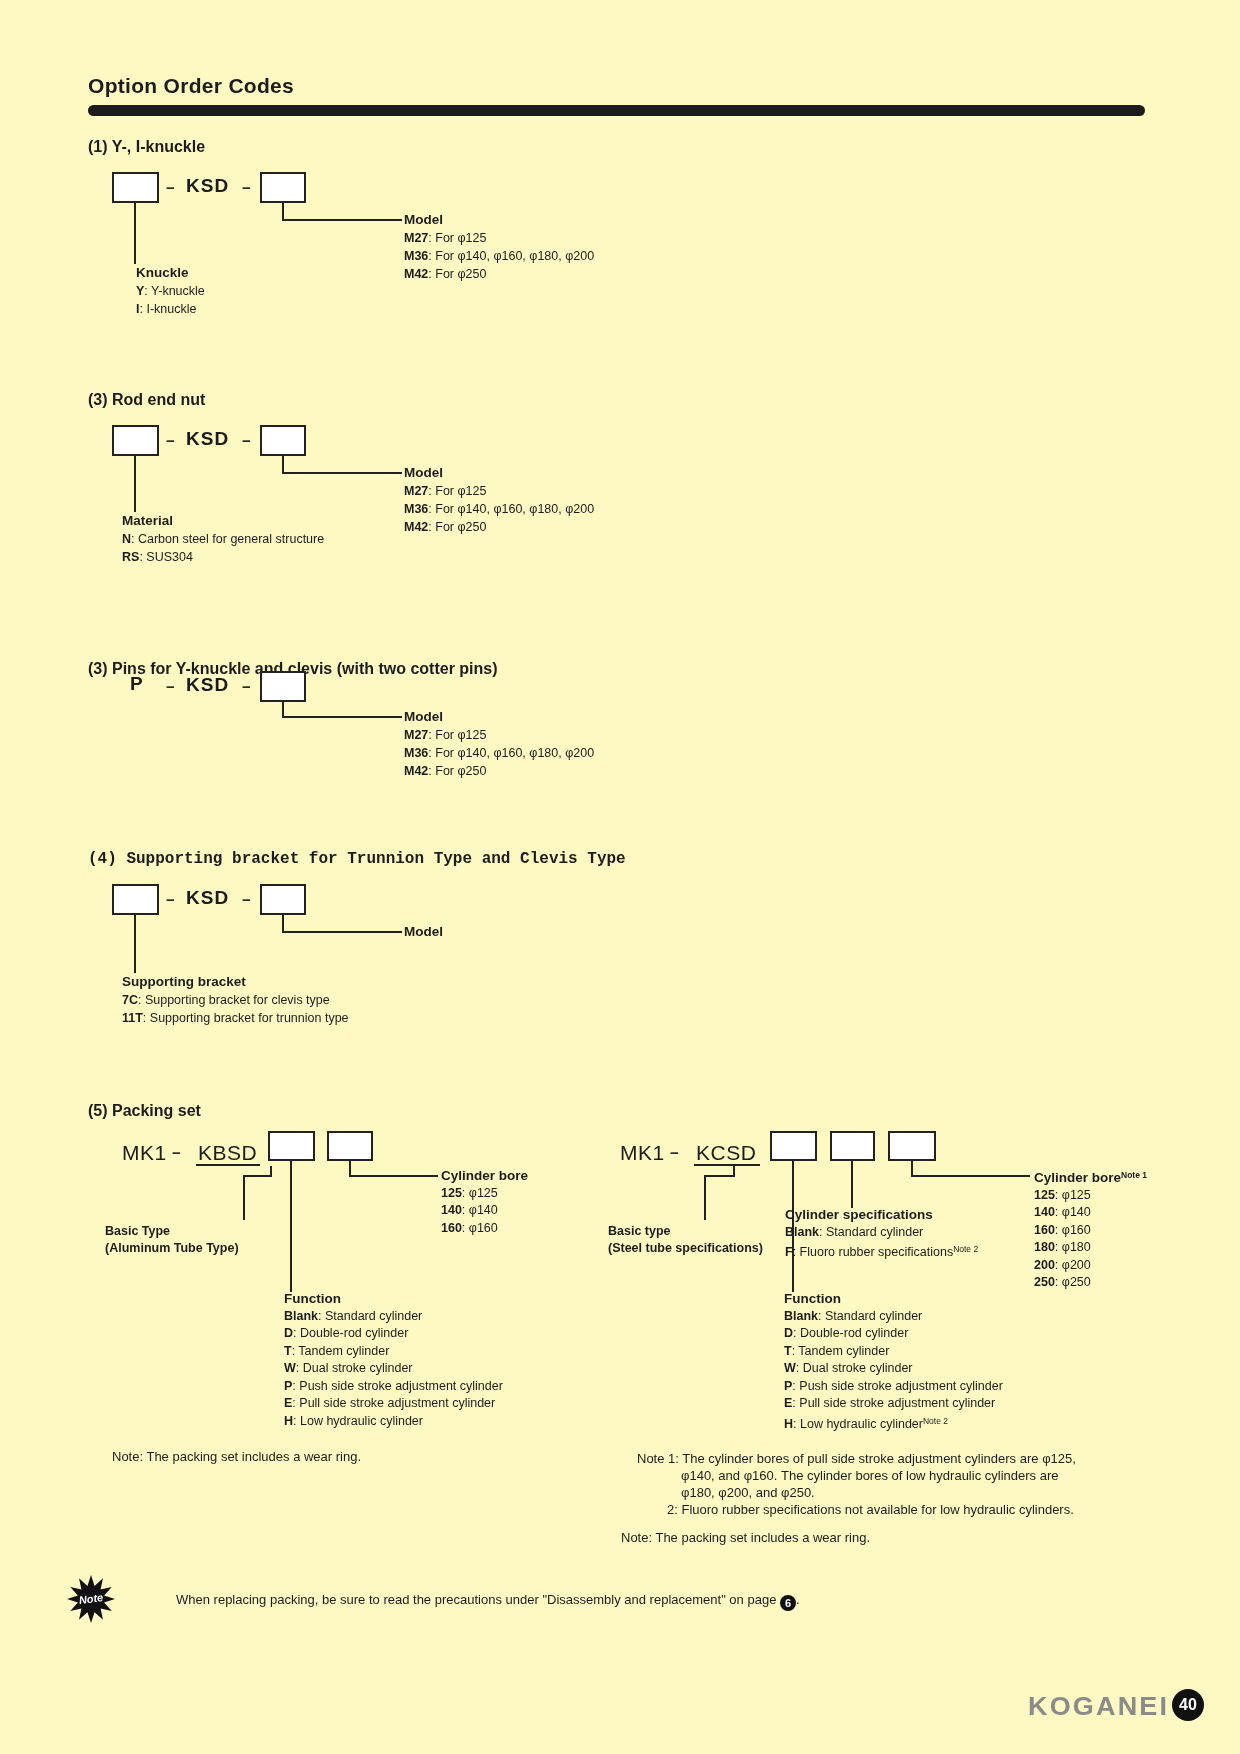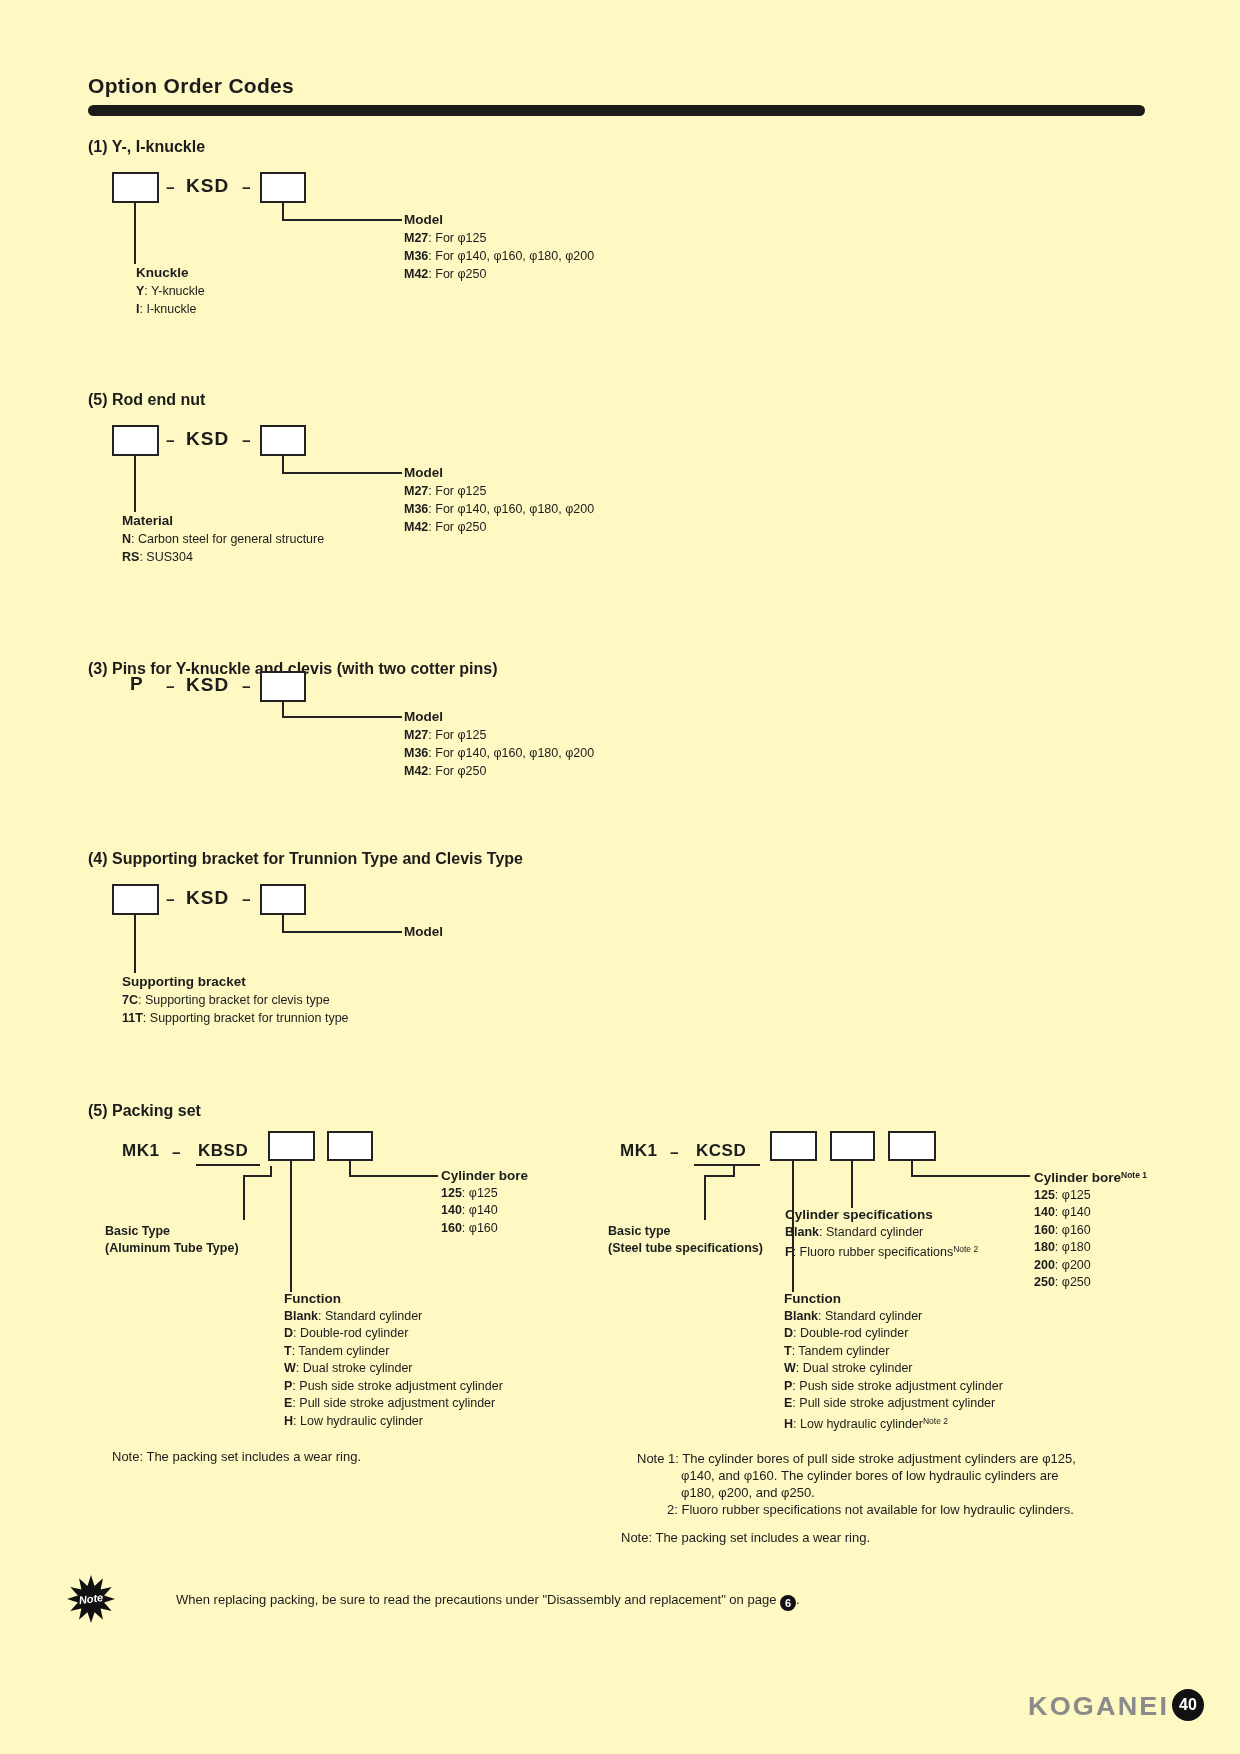--- a/index.html
+++ b/index.html
@@ -8,21 +8,21 @@
     background:#fef9c3; color:#1c1c1c;
     font-family:"Liberation Sans", sans-serif;
     overflow:hidden;
   }
   .abs { position:absolute; }
   .h1 { font-size:21px; font-weight:bold; letter-spacing:.3px; }
   .rule { background:#1b1b1b; height:11px; border-radius:6px; }
   .h2 { font-size:16px; font-weight:bold; }
   .box { border:2px solid #222; box-sizing:border-box; background:#fff; }
   .code { font-size:19px; font-weight:bold; letter-spacing:1px; }
-  .code-sm { font-size:17px; font-weight:bold; letter-spacing:.5px; }
+  .code-sm { font-size:21px; font-weight:normal; letter-spacing:.5px; }
   .dash { font-size:15px; font-weight:bold; }
   .vl { width:2px; background:#222; }
   .hl { height:2px; background:#222; }
   .kv { font-size:12.5px; line-height:18px; }
   .fn { font-size:12.5px; line-height:17.5px; }
   .lbl-title { font-size:13.5px; font-weight:bold; }
   .kv b, .fn b { font-weight:bold; }
   sup { font-size:8.5px; vertical-align:4px; }
   .center { text-align:left; }
   .bold { font-weight:bold; }
@@ -67,21 +67,21 @@
       <div class="lbl-title">Model</div>
       <div>
           <div class="kv-line"><b>M27</b>: For φ125</div>
           <div class="kv-line"><b>M36</b>: For φ140, φ160, φ180, φ200</div>
           <div class="kv-line"><b>M42</b>: For φ250</div>
         </div>
     </div>
   </div>
 
   <div>
-    <div class="abs h2" style="left:88px; top:391px;">(5) Rod end nut</div>
+    <div class="abs h2" style="left:88px; top:391px;">(3) Rod end nut</div>
     <div class="abs box" style="left:112px; top:425px; width:47px; height:31px;"></div>
     <span class="abs dash" style="left:166px; top:432px;">−</span>
     <span class="abs code" style="left:186px; top:428px;">KSD</span>
     <span class="abs dash" style="left:242px; top:432px;">−</span>
     <div class="abs box" style="left:260px; top:425px; width:46px; height:31px;"></div>
     <div class="abs vl" style="left:134px; top:456px; height:56px;"></div>
     <div class="abs kv" style="left:122px; top:512px;">
       <div class="lbl-title">Material</div>
       <div>
           <div class="kv-line"><b>N</b>: Carbon steel for general structure</div>
@@ -113,21 +113,21 @@
       <div class="lbl-title">Model</div>
       <div>
           <div class="kv-line"><b>M27</b>: For φ125</div>
           <div class="kv-line"><b>M36</b>: For φ140, φ160, φ180, φ200</div>
           <div class="kv-line"><b>M42</b>: For φ250</div>
         </div>
     </div>
   </div>
 
   <div>
-    <div class="abs h2" style="left:88px; top:850px;">(4) Supporting bracket for Trunnion Type and Clevis Type</div>
+    <div class="abs h2" style="left:88px; top:850px;font-family:Liberation Mono, monospace;">(4) Supporting bracket for Trunnion Type and Clevis Type</div>
     <div class="abs box" style="left:112px; top:884px; width:47px; height:31px;"></div>
     <span class="abs dash" style="left:166px; top:891px;">−</span>
     <span class="abs code" style="left:186px; top:887px;">KSD</span>
     <span class="abs dash" style="left:242px; top:891px;">−</span>
     <div class="abs box" style="left:260px; top:884px; width:46px; height:31px;"></div>
     <div class="abs vl" style="left:134px; top:915px; height:58px;"></div>
     <div class="abs kv" style="left:122px; top:973px;">
       <div class="lbl-title">Supporting bracket</div>
       <div>
           <div class="kv-line"><b>7C</b>: Supporting bracket for clevis type</div>

